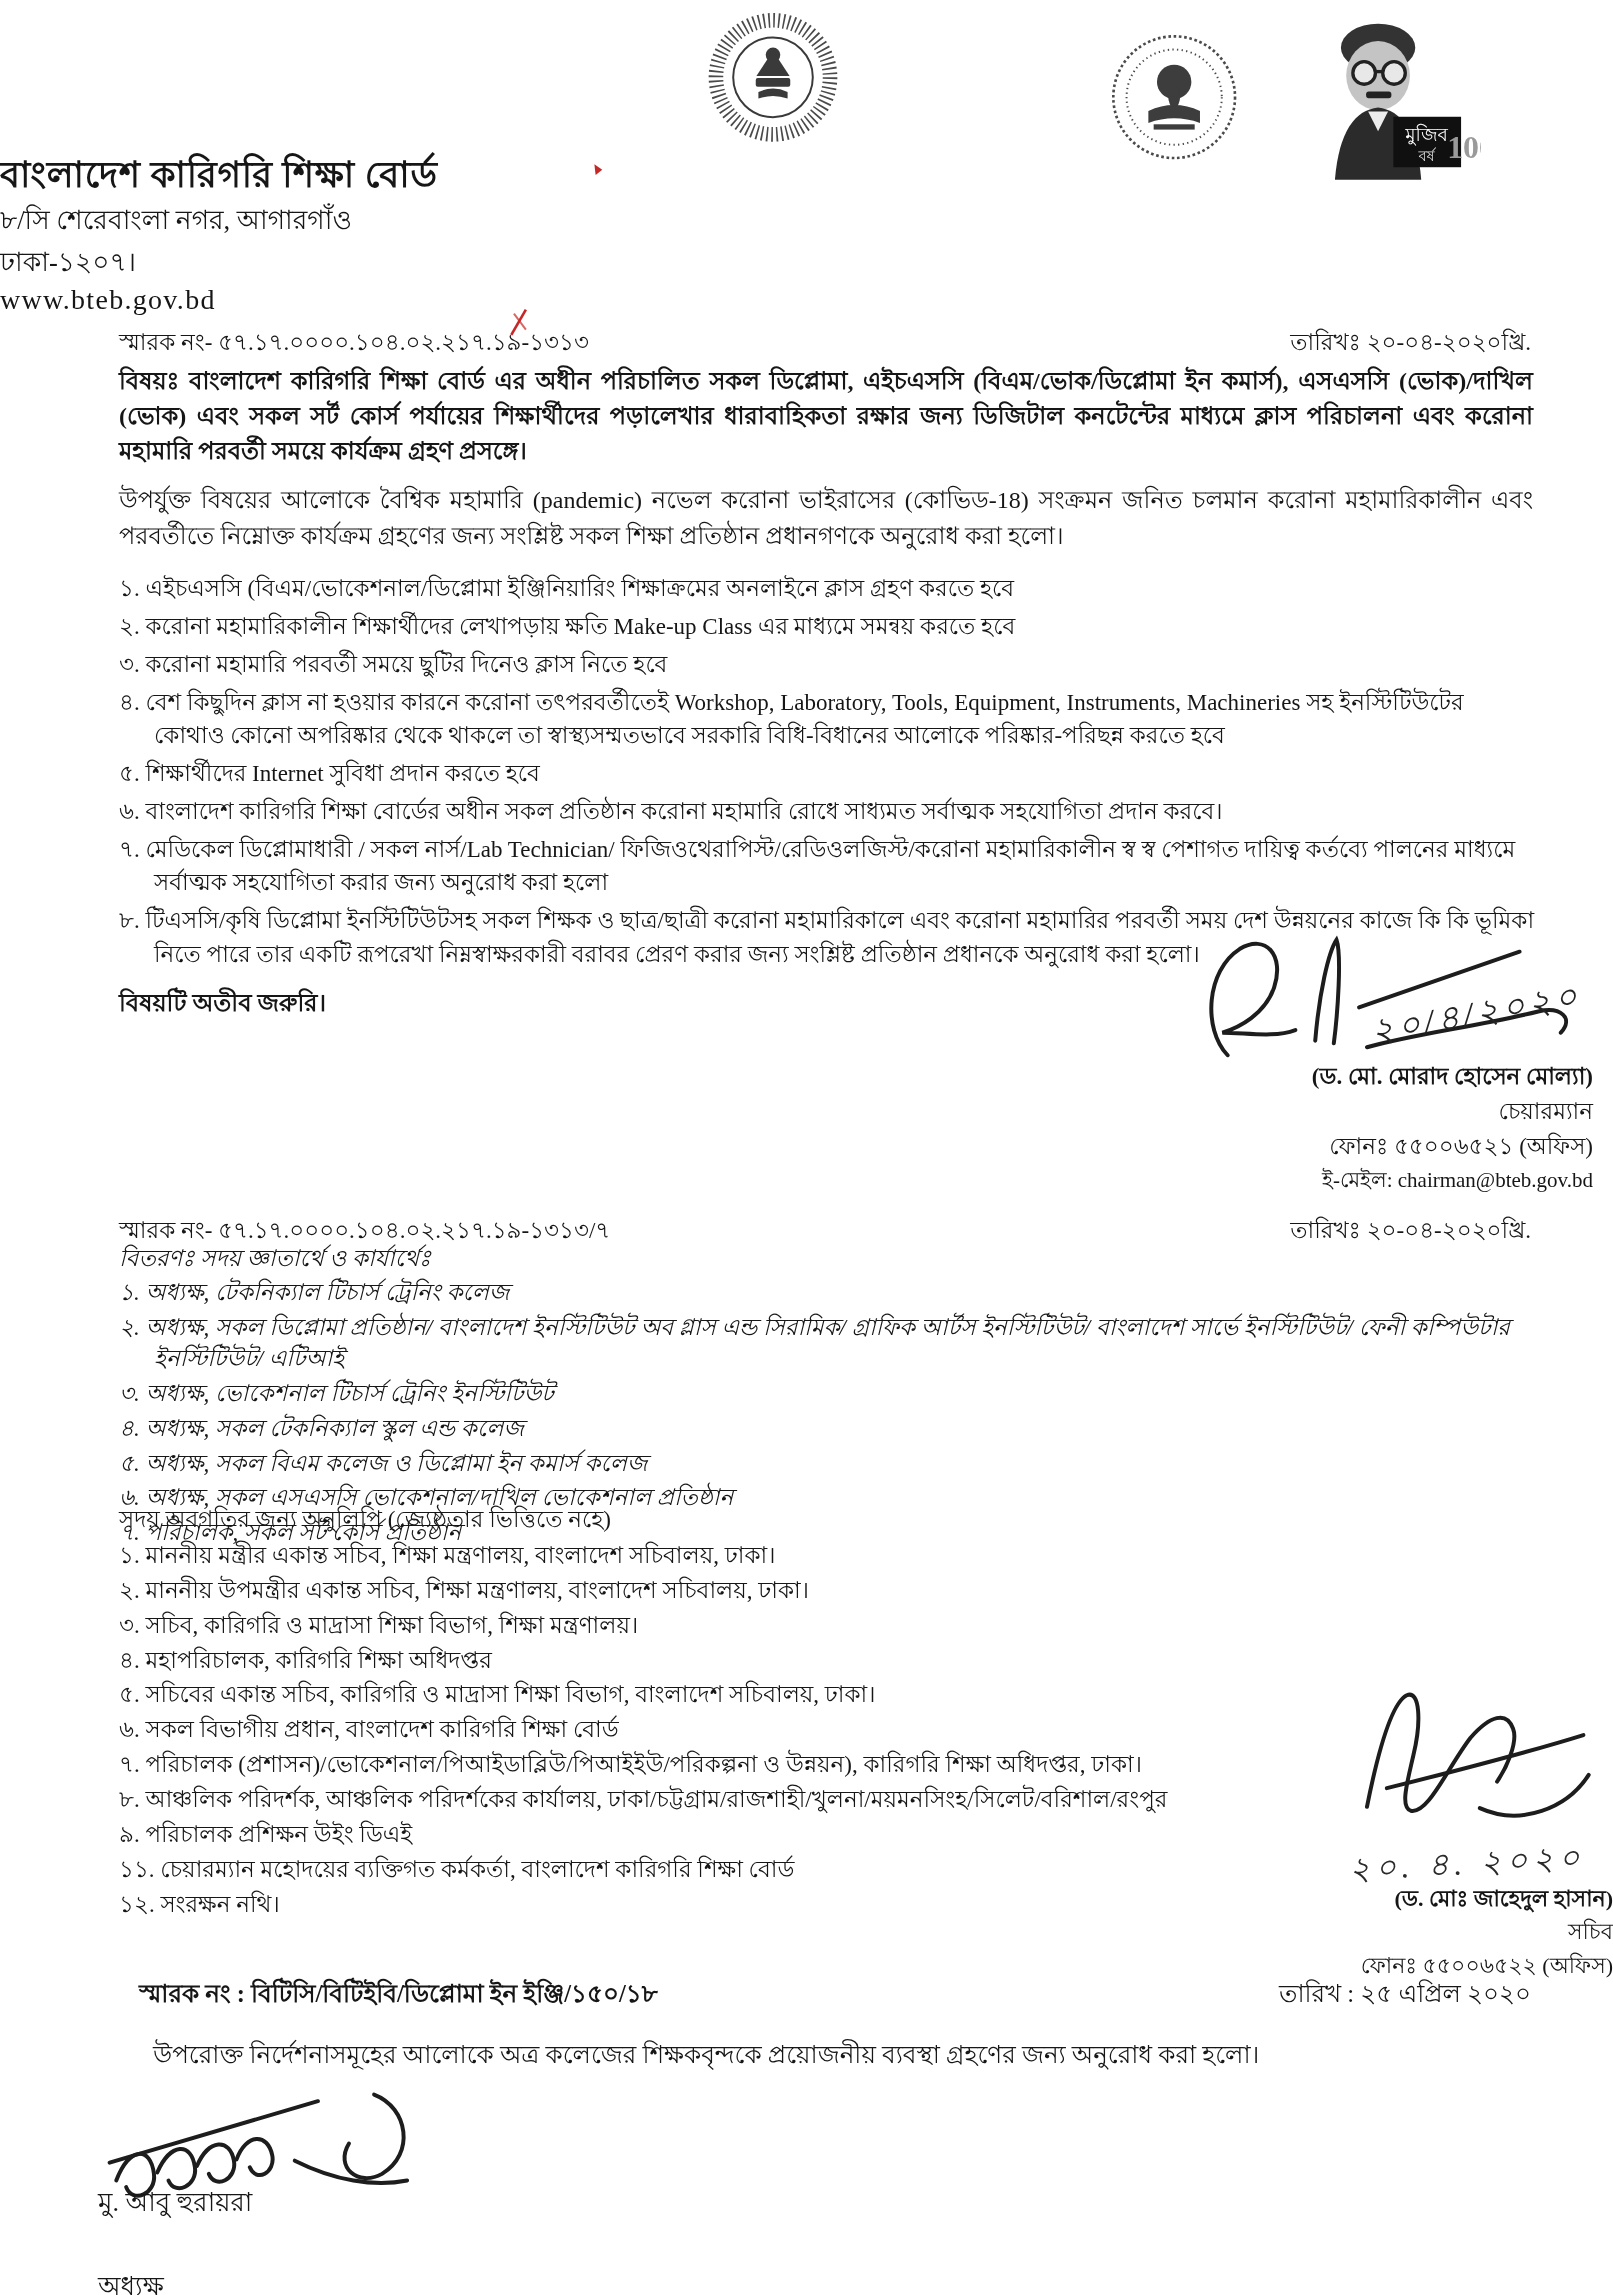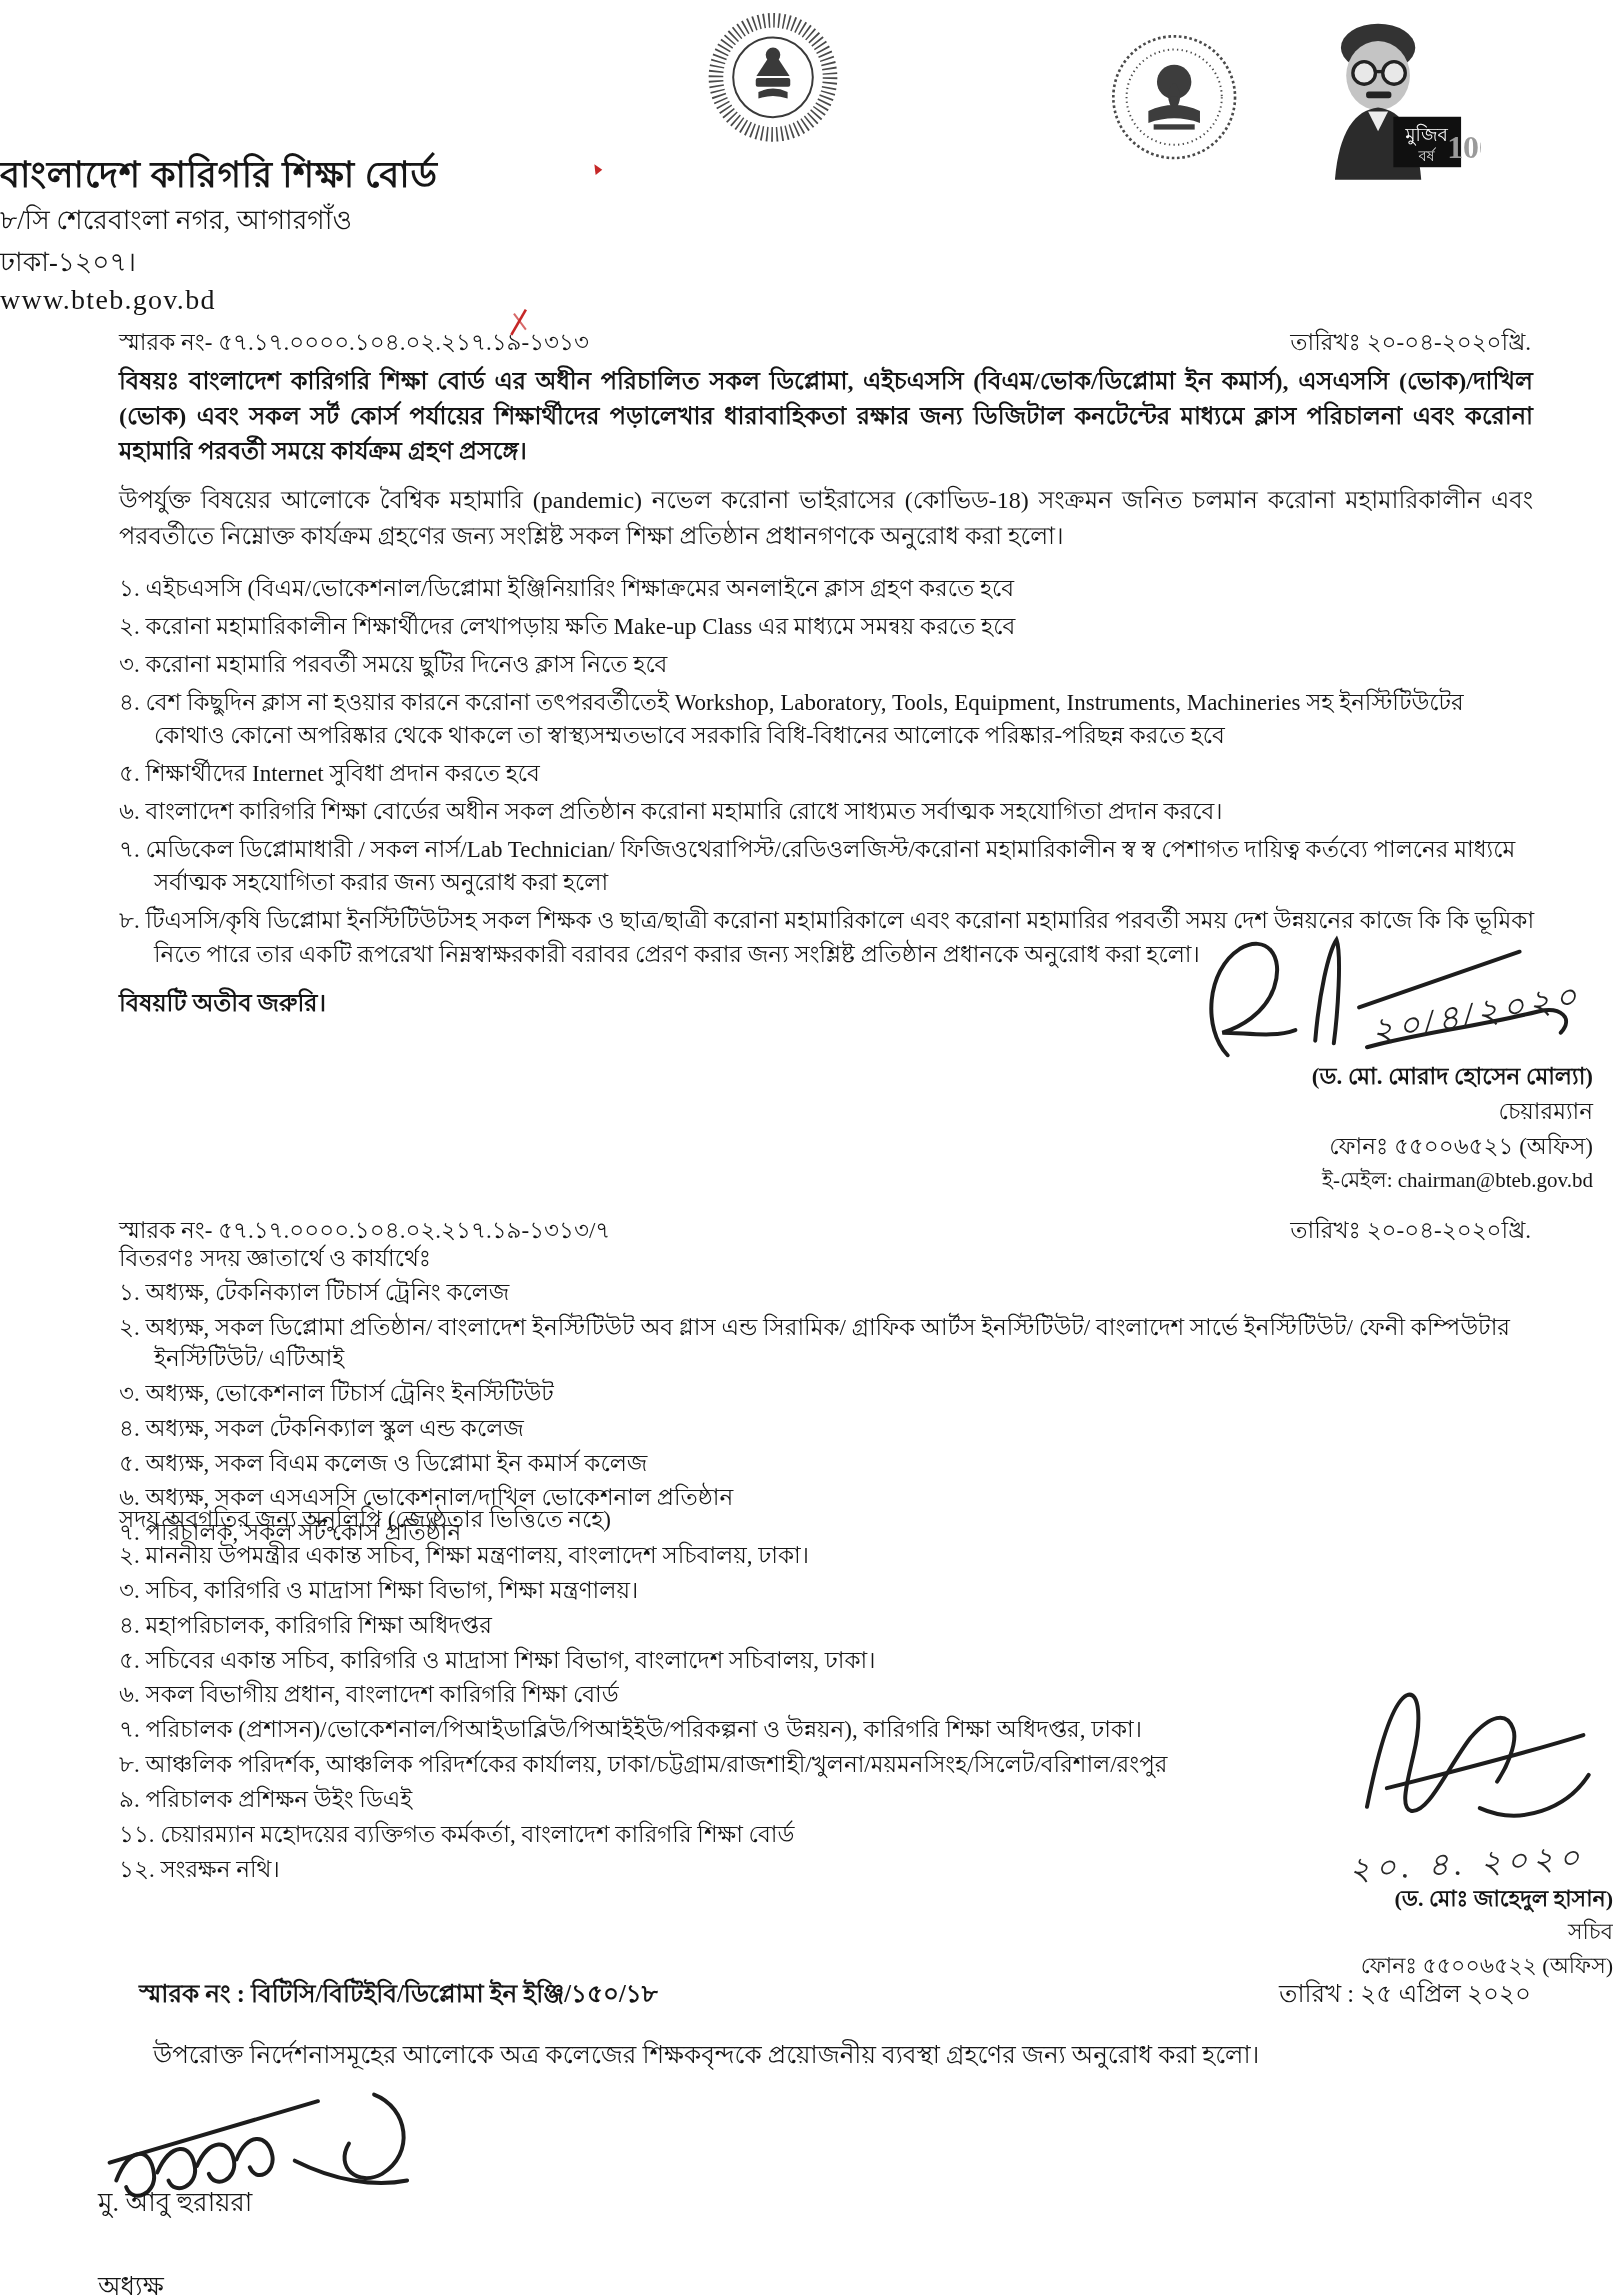--- a/index.html
+++ b/index.html
@@ -113,33 +113,34 @@
     <div class="sig-line">চেয়ারম্যান</div>
     <div class="sig-line">ফোনঃ ৫৫০০৬৫২১ (অফিস)</div>
     <div class="sig-line" style="font-size:21px;">ই-মেইল: chairman@bteb.gov.bd</div>
   </div>
 
   <div class="memo-row" style="top:1212px;">
     <span>স্মারক নং- ৫৭.১৭.০০০০.১০৪.০২.২১৭.১৯-১৩১৩/৭</span>
     <span>তারিখঃ ২০-০৪-২০২০খ্রি.</span>
   </div>
 
-  <div class="list-block" style="top:1244px;line-height:1.32;">
+  <div class="list-block" style="top:1244px;line-height:1.32;font-style:italic;">
     <div style="margin-bottom:4px;">বিতরণঃ সদয় জ্ঞাতার্থে ও কার্যার্থেঃ</div>
     <div class="list-item">১. অধ্যক্ষ, টেকনিক্যাল টিচার্স ট্রেনিং কলেজ</div>
     <div class="list-item">২. অধ্যক্ষ, সকল ডিপ্লোমা প্রতিষ্ঠান/ বাংলাদেশ ইনস্টিটিউট অব গ্লাস এন্ড সিরামিক/ গ্রাফিক আর্টস ইনস্টিটিউট/ বাংলাদেশ সার্ভে ইনস্টিটিউট/ ফেনী কম্পিউটার ইনস্টিটিউট/ এটিআই</div>
     <div class="list-item">৩. অধ্যক্ষ, ভোকেশনাল টিচার্স ট্রেনিং ইনস্টিটিউট</div>
     <div class="list-item">৪. অধ্যক্ষ, সকল টেকনিক্যাল স্কুল এন্ড কলেজ</div>
     <div class="list-item">৫. অধ্যক্ষ, সকল বিএম কলেজ ও ডিপ্লোমা ইন কমার্স কলেজ</div>
     <div class="list-item">৬. অধ্যক্ষ, সকল এসএসসি ভোকেশনাল/দাখিল ভোকেশনাল প্রতিষ্ঠান</div>
     <div class="list-item">৭. পরিচালক, সকল সর্ট কোর্স প্রতিষ্ঠান</div>
   </div>
 
   <div class="list-block" style="top:1505px;line-height:1.32;">
     <div style="margin-bottom:5.3px;">সদয় অবগতির জন্য অনুলিপি (জ্যেষ্ঠতার ভিত্তিতে নহে)</div>
+    <div class="list-item">১. মাননীয় মন্ত্রীর একান্ত সচিব, শিক্ষা মন্ত্রণালয়, বাংলাদেশ সচিবালয়, ঢাকা।</div>
     <div class="list-item">২. মাননীয় উপমন্ত্রীর একান্ত সচিব, শিক্ষা মন্ত্রণালয়, বাংলাদেশ সচিবালয়, ঢাকা।</div>
     <div class="list-item">৩. সচিব, কারিগরি ও মাদ্রাসা শিক্ষা বিভাগ, শিক্ষা মন্ত্রণালয়।</div>
     <div class="list-item">৪. মহাপরিচালক, কারিগরি শিক্ষা অধিদপ্তর</div>
     <div class="list-item">৫. সচিবের একান্ত সচিব, কারিগরি ও মাদ্রাসা শিক্ষা বিভাগ, বাংলাদেশ সচিবালয়, ঢাকা।</div>
     <div class="list-item">৬. সকল বিভাগীয় প্রধান, বাংলাদেশ কারিগরি শিক্ষা বোর্ড</div>
     <div class="list-item">৭. পরিচালক (প্রশাসন)/ভোকেশনাল/পিআইডাব্লিউ/পিআইইউ/পরিকল্পনা ও উন্নয়ন), কারিগরি শিক্ষা অধিদপ্তর, ঢাকা।</div>
     <div class="list-item">৮. আঞ্চলিক পরিদর্শক, আঞ্চলিক পরিদর্শকের কার্যালয়, ঢাকা/চট্টগ্রাম/রাজশাহী/খুলনা/ময়মনসিংহ/সিলেট/বরিশাল/রংপুর</div>
     <div class="list-item">৯. পরিচালক প্রশিক্ষন উইং ডিএই</div>
     <div class="list-item">১১. চেয়ারম্যান মহোদয়ের ব্যক্তিগত কর্মকর্তা, বাংলাদেশ কারিগরি শিক্ষা বোর্ড</div>
     <div class="list-item">১২. সংরক্ষন নথি।</div>

